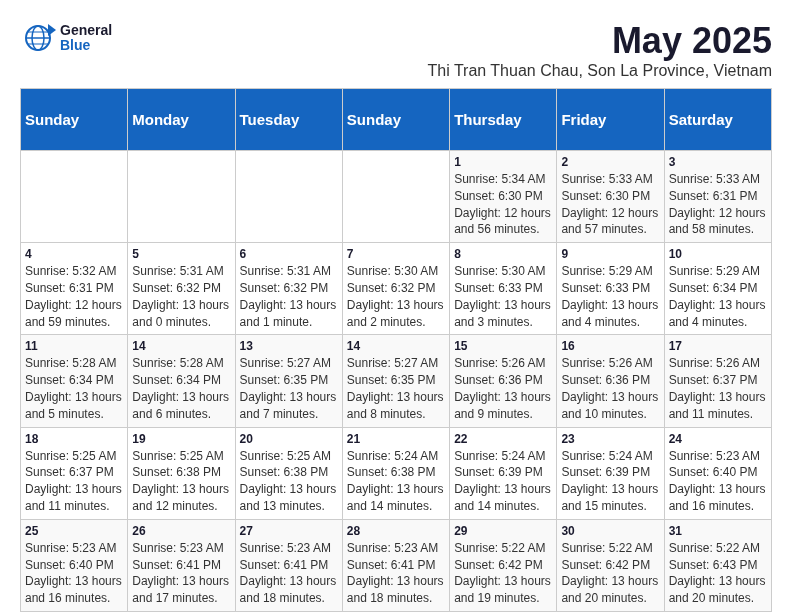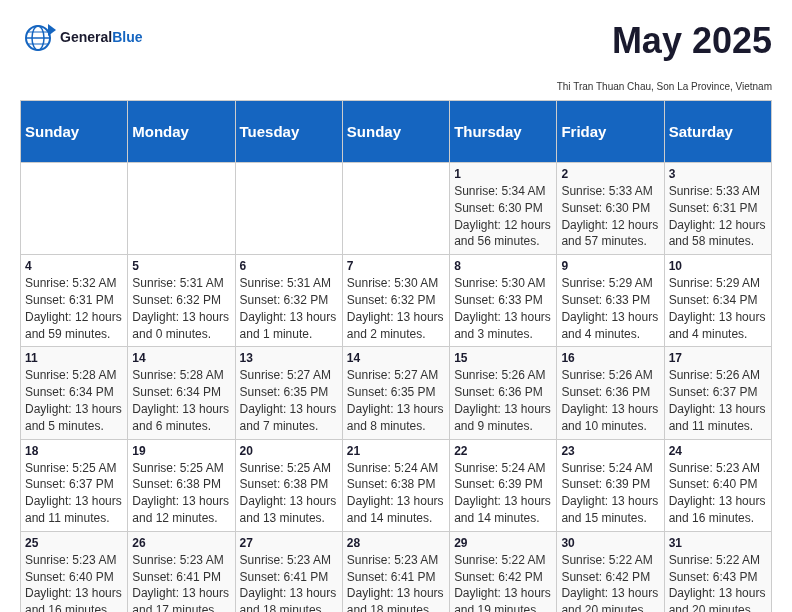--- a/index.html
+++ b/index.html
@@ -16,21 +16,21 @@
       justify-content: space-between;
       margin-bottom: 8px;
     }
     .logo {
       display: flex;
       align-items: center;
       gap: 4px;
     }
     .title-block { text-align: right; }
     .month-title { font-size: 36px; font-weight: bold; color: #1a1a2e; }
-    .subtitle { font-size: 10px; color: #333; margin-top: 19px; }
+    .subtitle { font-size: 16px; color: #333; margin-top: 0; }
     .calendar { width: 100%; border-collapse: collapse; margin-top: 8px; }
     .calendar th {
       background: #1565c0;
       color: #fff;
       font-size: 15px;
       font-weight: bold;
       padding: 22px 4px;
       text-align: left;
       border: 1px solid #ccc;
     }
@@ -71,21 +71,21 @@
 
       <ellipse cx="18" cy="18" rx="12" ry="12" fill="none" stroke="#1565c0" stroke-width="2"></ellipse>
       <ellipse cx="18" cy="18" rx="6" ry="12" fill="none" stroke="#1565c0" stroke-width="1.5"></ellipse>
       <line x1="6" y1="18" x2="30" y2="18" stroke="#1565c0" stroke-width="1.5"></line>
       <line x1="8" y1="12" x2="28" y2="12" stroke="#1565c0" stroke-width="1"></line>
       <line x1="8" y1="24" x2="28" y2="24" stroke="#1565c0" stroke-width="1"></line>
 
       <polygon points="28,4 36,10 28,16" fill="#1565c0"></polygon>
     </svg>
     <div>
-      <div style="display:flex; flex-direction:row; line-height:1.1;">
+      <div style="display:flex; flex-direction:column; line-height:1.1;">
         <span style="font-size:14px; font-weight:bold; color:#1a1a2e;">General</span>
         <span style="font-size:14px; font-weight:bold; color:#1565c0;">Blue</span>
       </div>
     </div>
   </div>
   <div class="title-block">
     <div class="month-title">May 2025</div>
     <div class="subtitle">Thi Tran Thuan Chau, Son La Province, Vietnam</div>
   </div>
 </div>

